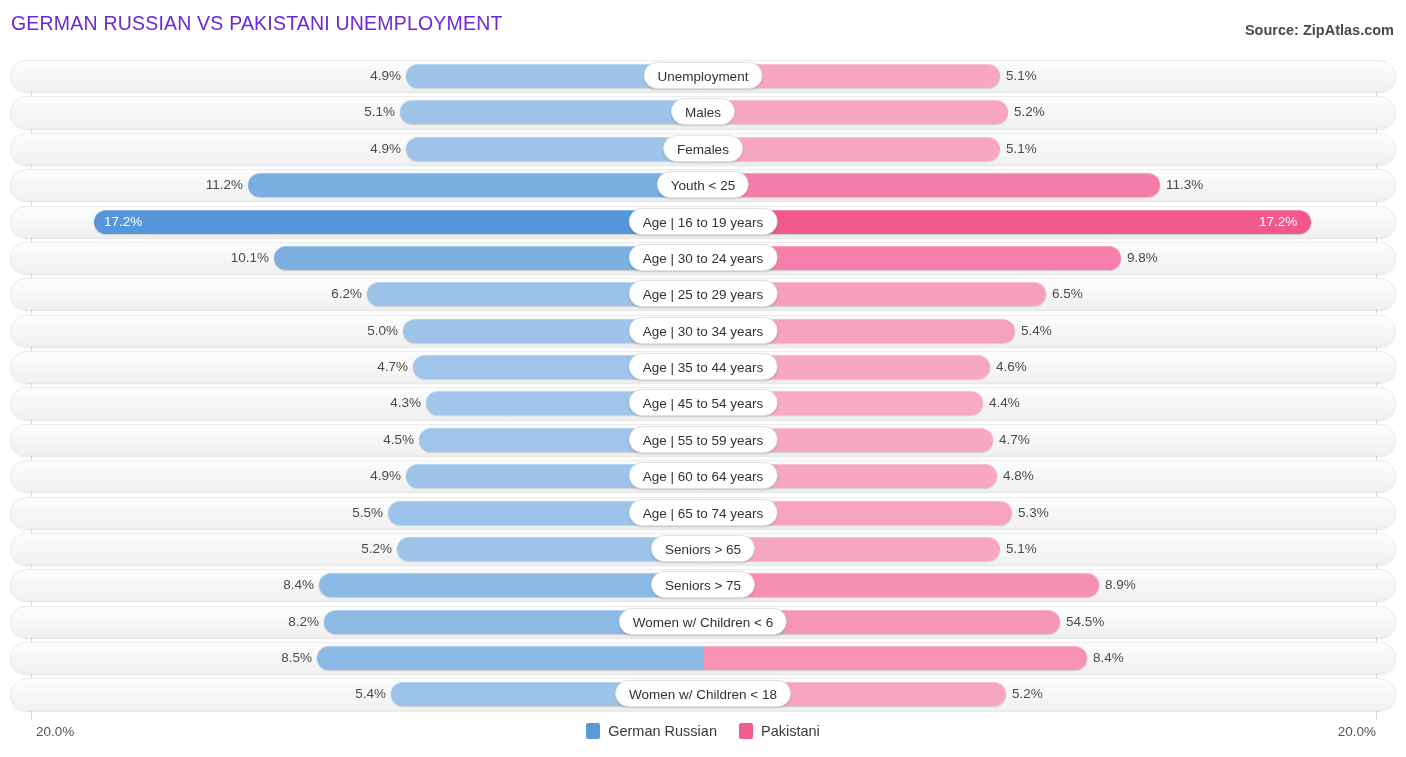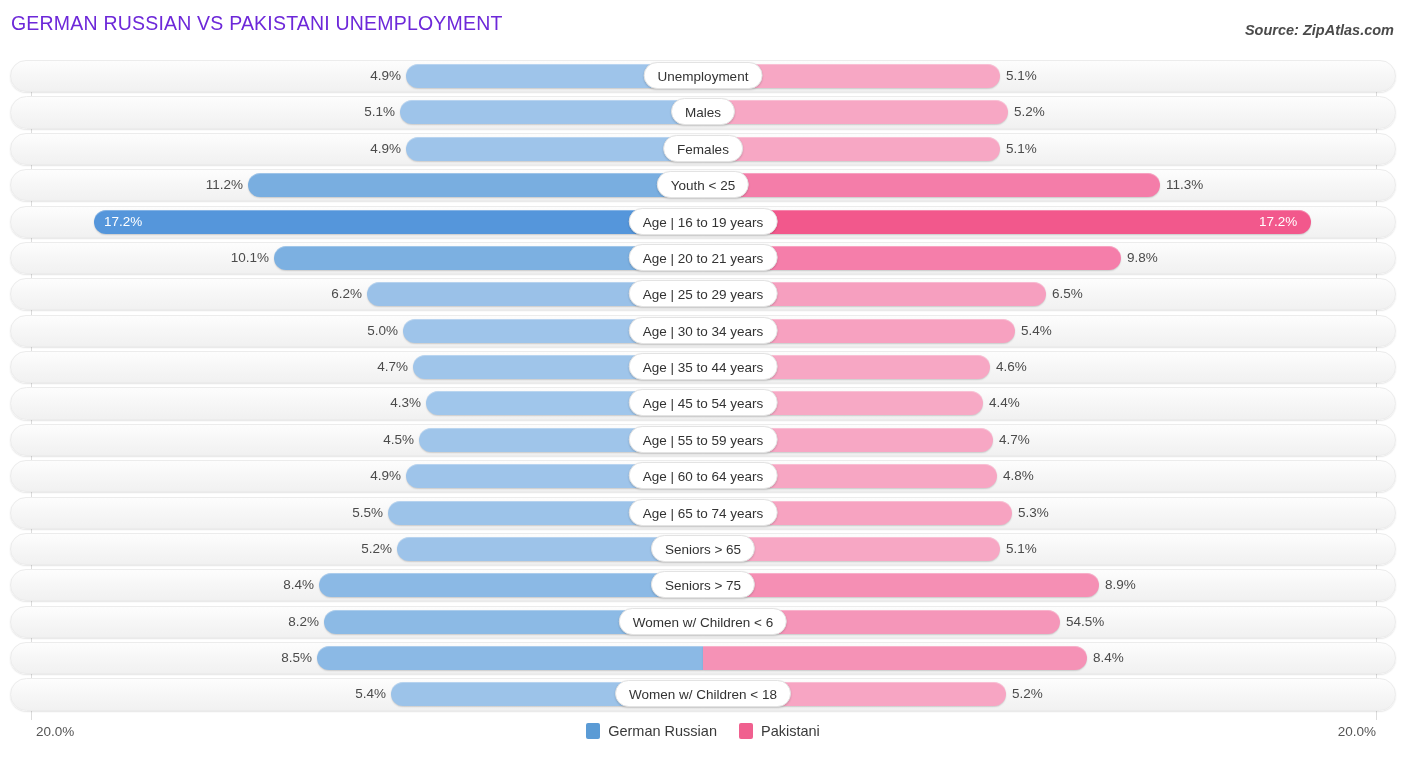--- a/index.html
+++ b/index.html
@@ -16,21 +16,21 @@
   #header{
     position:absolute;left:0;top:0;width:1406px;height:60px;
   }
   #chart-title{
     position:absolute;left:11px;top:12px;
     font-size:19.5px;font-weight:400;color:#6d28d9;
     letter-spacing:.2px;white-space:nowrap;
   }
   #source-label{
     position:absolute;right:12px;top:22px;
-    font-size:14.5px;font-style:italic;font-weight:700;color:#4a4a4a;
+    font-size:14.5px;font-weight:700;color:#4a4a4a;
     white-space:nowrap;
   }
   
   #plot{
     position:absolute;left:0;top:60px;width:1241px;height:660px;
   }
   .gridline{
     position:absolute;top:0;bottom:0;width:1px;background:#dcdcdc;
   }
   #grid-left{left:31px;}
@@ -156,21 +156,21 @@
         <div class="val val-left inside" style="left: 104px; text-align: left;">17.2%</div>
         <div class="val val-right inside" style="left: 1259px;">17.2%</div>
         <div class="center-pill">Age | 16 to 19 years</div>
       </div>
       <div class="row">
         <div class="row-track"></div>
         <div class="bar bar-left" style="left: 274px; width: 429px; background: rgb(124, 176, 225);"></div>
         <div class="bar bar-right" style="left: 703px; width: 418px; background: rgb(245, 126, 170);"></div>
         <div class="val val-left" style="right: 1137px;">10.1%</div>
         <div class="val val-right" style="left: 1127px;">9.8%</div>
-        <div class="center-pill">Age | 20 to 21 years</div>
+        <div class="center-pill">Age | 30 to 24 years</div>
       </div>
       <div class="row">
         <div class="row-track"></div>
         <div class="bar bar-left" style="left: 367px; width: 336px; background: rgb(154, 193, 232);"></div>
         <div class="bar bar-right" style="left: 703px; width: 343px; background: rgb(246, 159, 191);"></div>
         <div class="val val-left" style="right: 1044px;">6.2%</div>
         <div class="val val-right" style="left: 1052px;">6.5%</div>
         <div class="center-pill">Age | 25 to 29 years</div>
       </div>
       <div class="row">

